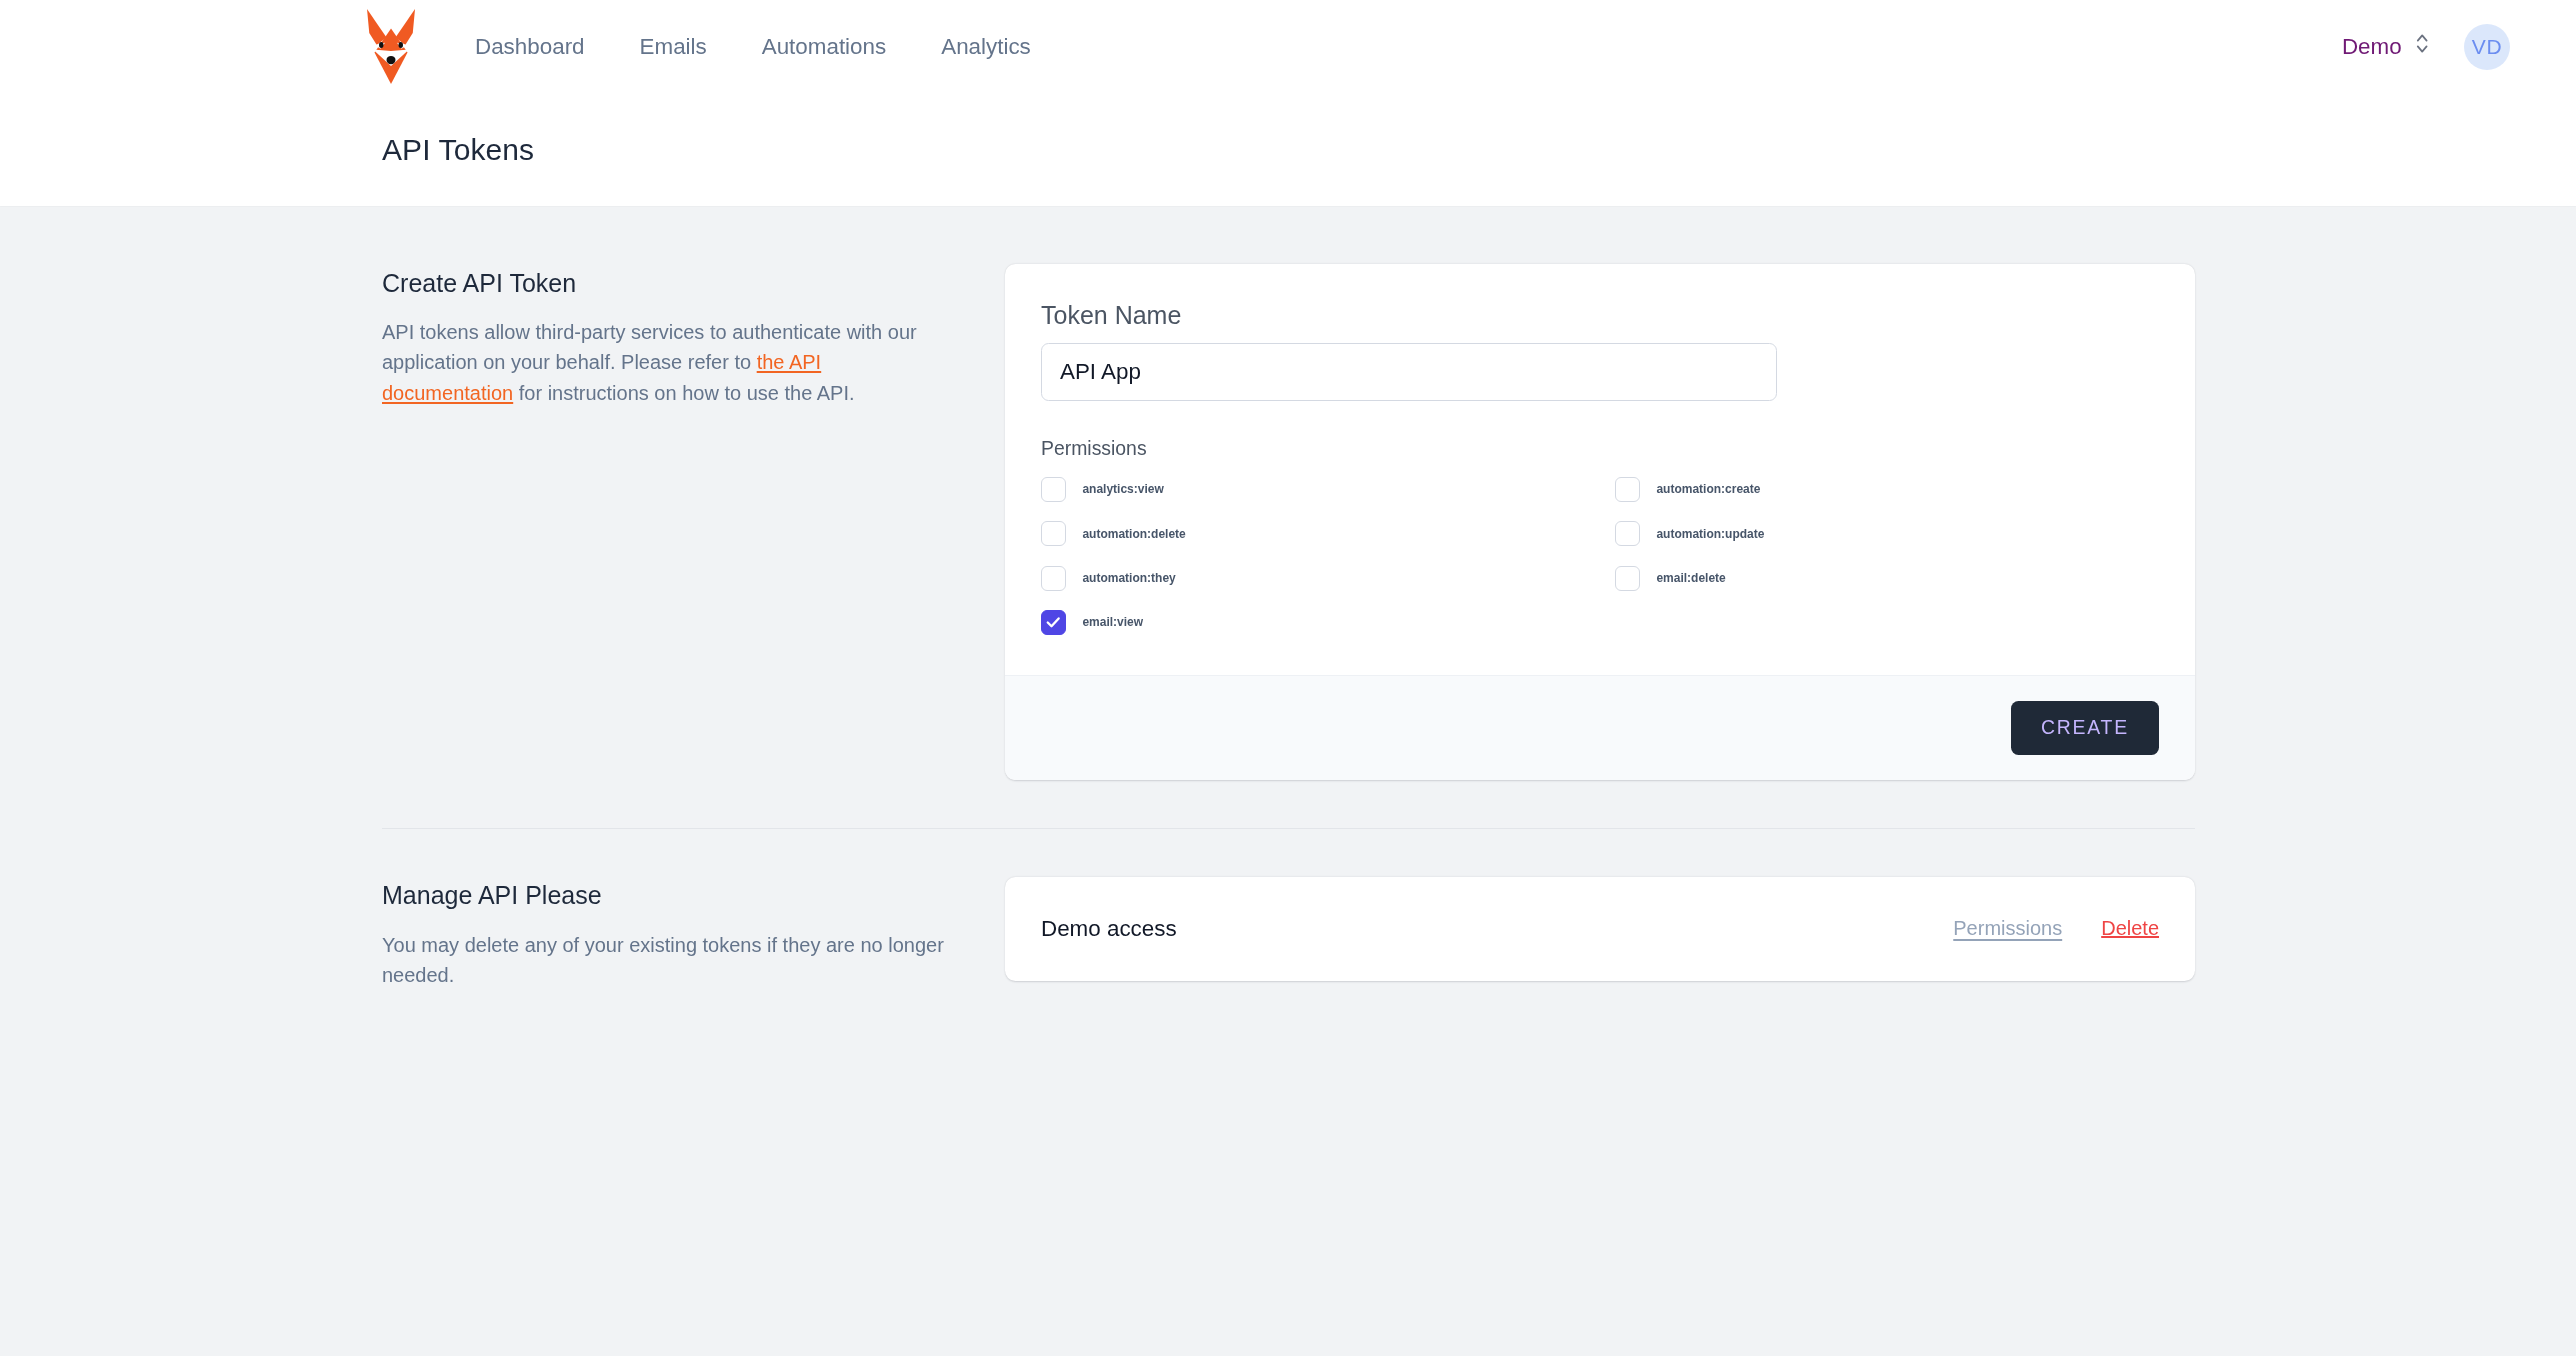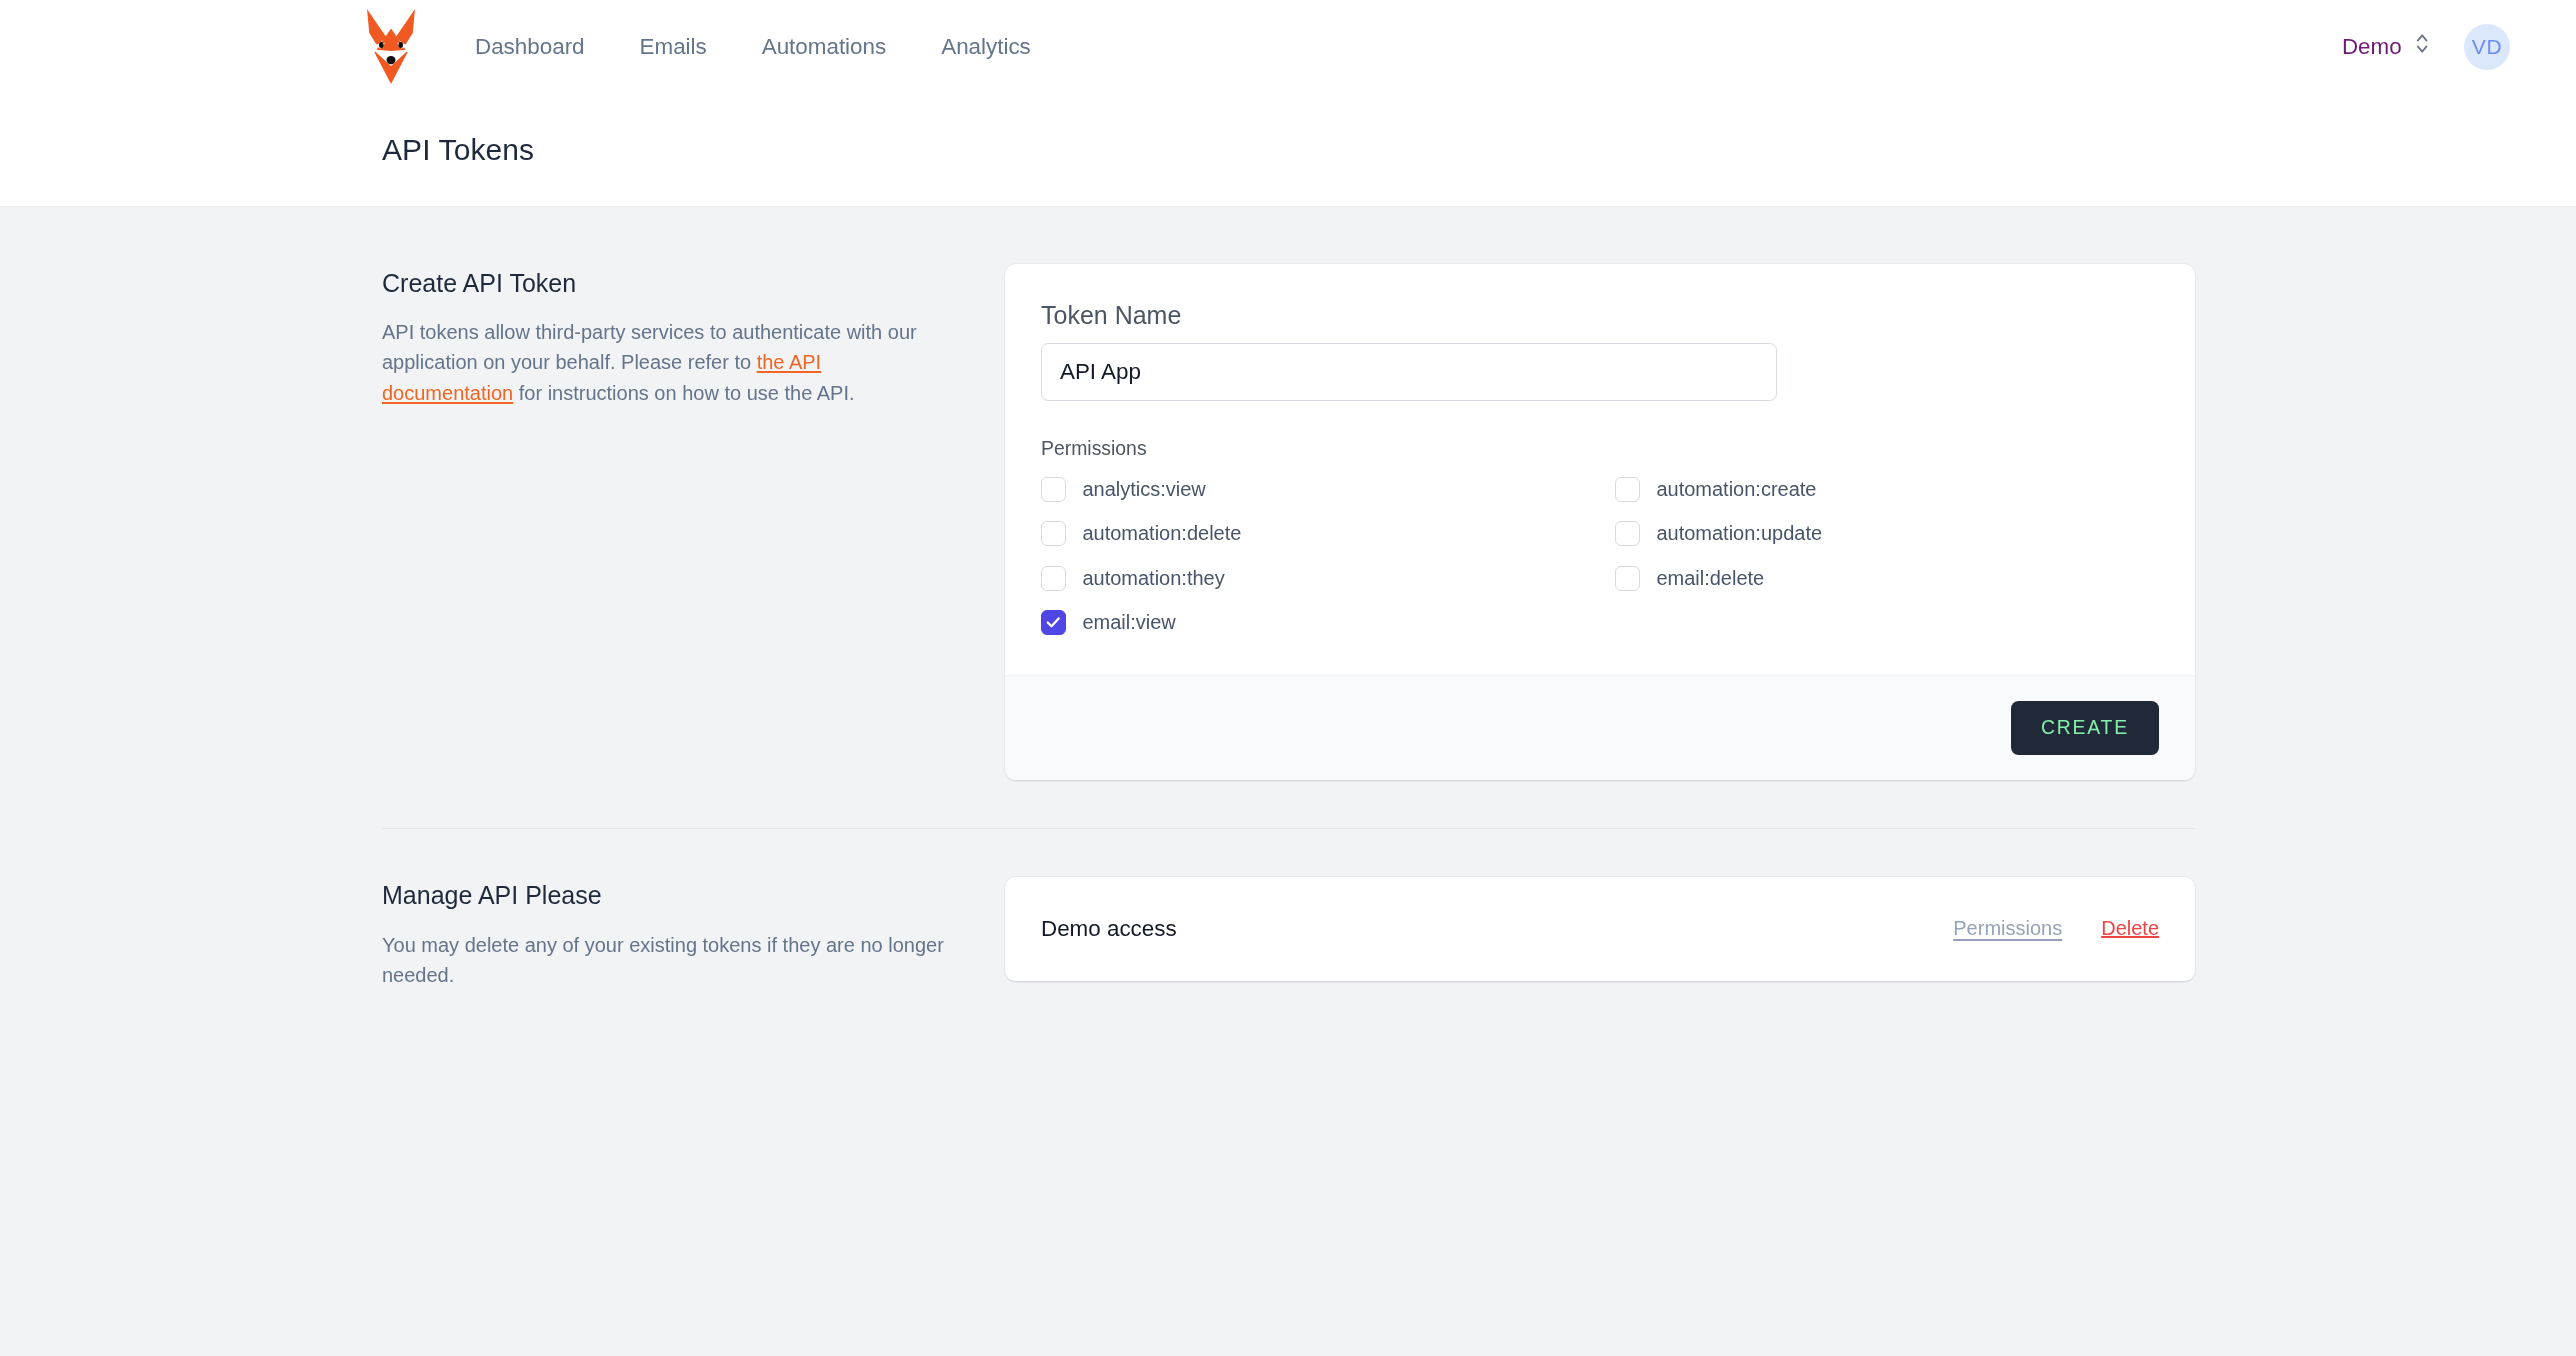--- a/index.html
+++ b/index.html
@@ -182,35 +182,36 @@
     flex:0 0 25px;
     display:flex;align-items:center;justify-content:center;
   }
   .cbox.checked{
     background:var(--indigo);
     border-color:var(--indigo);
   }
   .cbox svg{display:none;}
   .cbox.checked svg{display:block;}
   .perm-label{
-    font-size:20px;
+    font-size:12px;
     color:#475569;
     white-space:nowrap;
+    font-weight:bold;
   }
 
   .card-footer{
     background:#f8fafc;
     border-top:0.7px solid #eef1f5;
     padding:25px 36px;
     display:flex;
     justify-content:flex-end;
   }
   .btn-create{
     background:var(--btn);
-    color:#86efac;
+    color:#c4b5fd;
     border:none;
     border-radius:7.5px;
     padding:0 30px;
     height:54px;
     font-size:19.4px;
     letter-spacing:1.8px;
     font-family:"Liberation Sans", sans-serif;
     cursor:pointer;
   }
 

